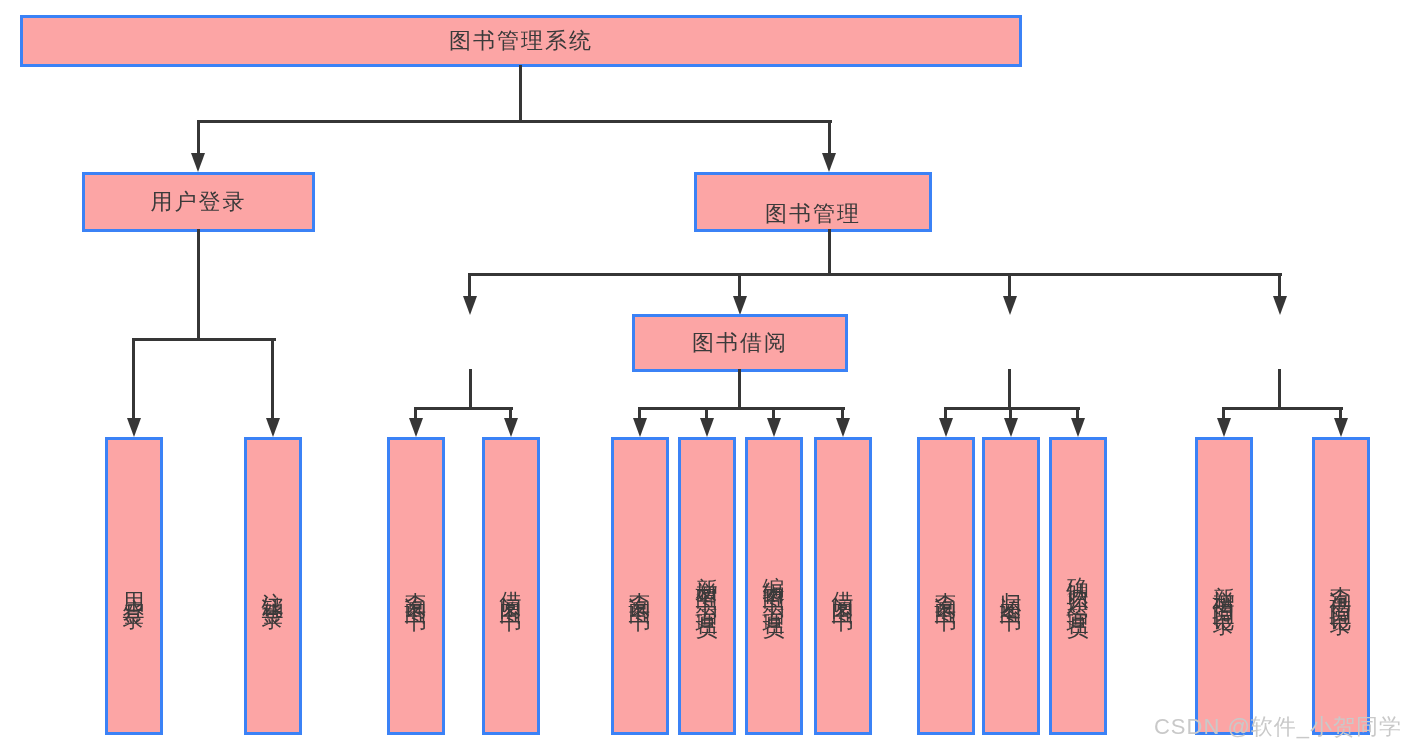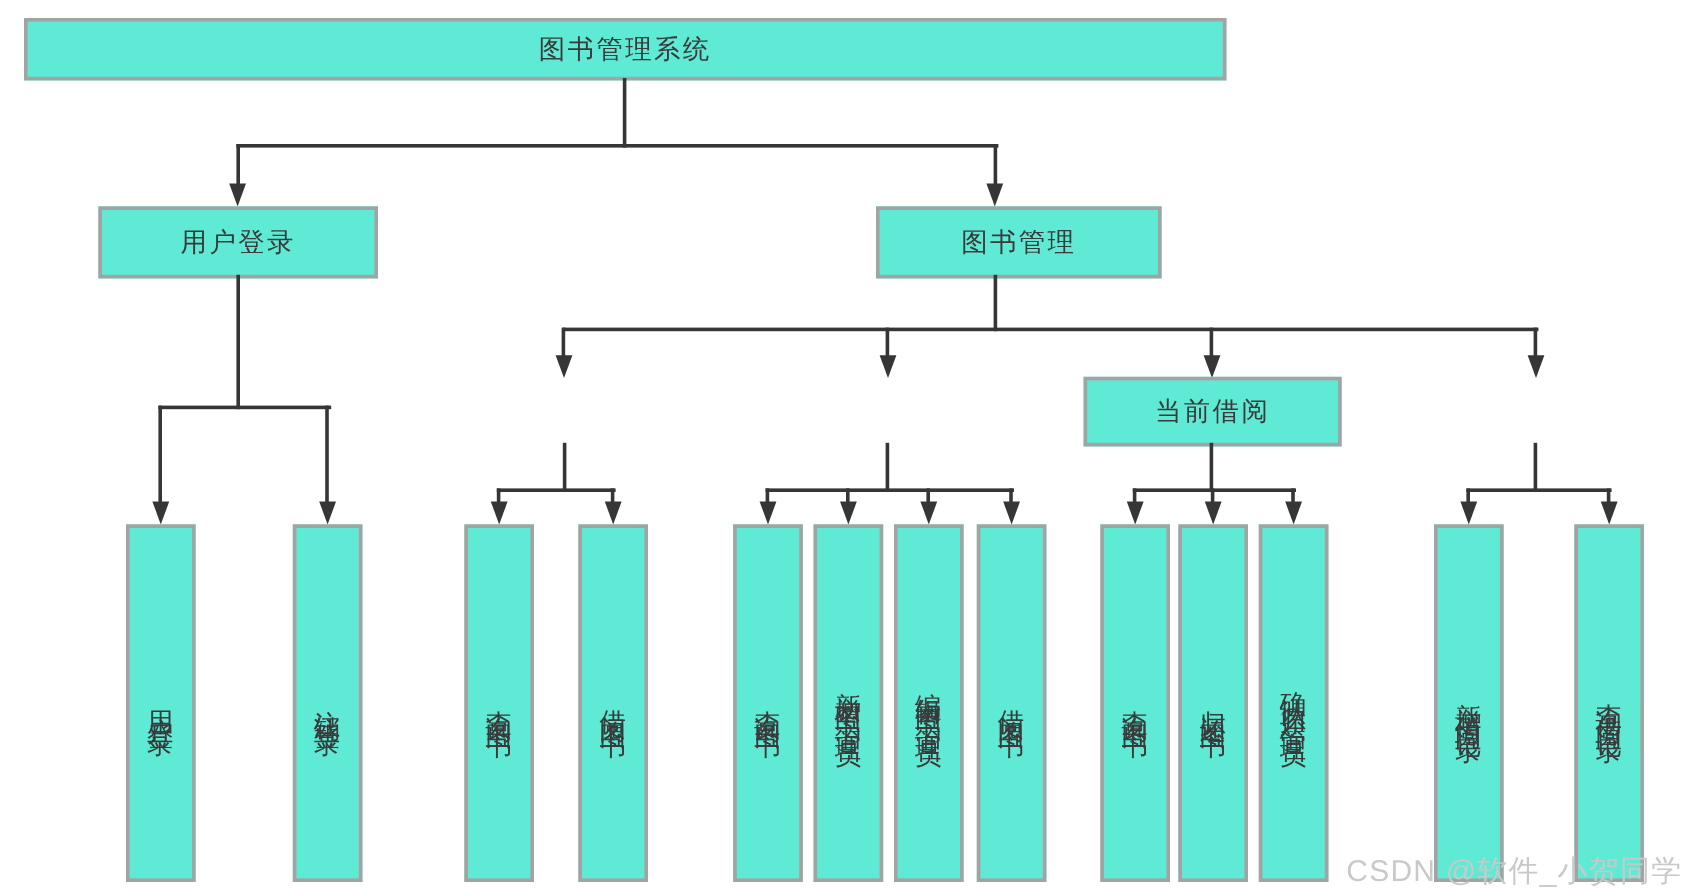--- a/index.html
+++ b/index.html
@@ -6,22 +6,22 @@
   #canvas{
     position:relative;
     width:1405px;height:747px;
     background:#ffffff;
     font-family:"Liberation Sans","DejaVu Sans",sans-serif;
     overflow:hidden;
   }
   .box{
     position:absolute;
     box-sizing:border-box;
-    border:3px solid #a3a3a3;
-    background:#5eead4;
+    border:3px solid #3b82f6;
+    background:#fca5a5;
     display:flex;
     align-items:center;
     justify-content:center;
   }
   .hlabel{
     font-size:22px;
     color:#3a3a3a;
     letter-spacing:2px;
     white-space:nowrap;
   }
@@ -41,21 +41,21 @@
     position:absolute;
     width:0;height:0;
     border-left:7px solid transparent;
     border-right:7px solid transparent;
     border-top:19px solid #363636;
   }
   .watermark{
     position:absolute;
     right:3px;
     bottom:5px;
-    font-size:25px;
+    font-size:22px;
     color:#c9c9c9;
     letter-spacing:1px;
     white-space:nowrap;
   }
 </style>
 </head>
 <body>
 
 <div id="canvas">
 
@@ -66,21 +66,21 @@
   <div class="line" style="left:519px;top:65px;width:3px;height:58px;"></div>
   <div class="line" style="left:197px;top:120px;width:635px;height:3px;"></div>
   <div class="line" style="left:197px;top:120px;width:3px;height:34px;"></div>
   <div class="tri" style="left:191px;top:153px;"></div>
   <div class="line" style="left:828px;top:120px;width:3px;height:34px;"></div>
   <div class="tri" style="left:822px;top:153px;"></div>
 
   <div class="box" style="left:82px;top:172px;width:233px;height:60px;">
     <span class="hlabel">用户登录</span>
   </div>
-  <div class="box" style="left:730px;top:172px;width:238px;height:60px;">
+  <div class="box" style="left:694px;top:172px;width:238px;height:60px;align-items:flex-end;">
     <span class="hlabel">图书管理</span>
   </div>
 
   <div class="line" style="left:197px;top:229px;width:3px;height:112px;"></div>
   <div class="line" style="left:132px;top:338px;width:144px;height:3px;"></div>
   <div class="line" style="left:132px;top:338px;width:3px;height:81px;"></div>
   <div class="tri" style="left:127px;top:418px;"></div>
   <div class="line" style="left:271px;top:338px;width:3px;height:81px;"></div>
   <div class="tri" style="left:266px;top:418px;"></div>
 
@@ -88,22 +88,22 @@
   <div class="line" style="left:469px;top:273px;width:813px;height:3px;"></div>
   <div class="line" style="left:468px;top:273px;width:3px;height:25px;"></div>
   <div class="tri" style="left:463px;top:296px;"></div>
   <div class="line" style="left:738px;top:273px;width:3px;height:25px;"></div>
   <div class="tri" style="left:733px;top:296px;"></div>
   <div class="line" style="left:1008px;top:273px;width:3px;height:25px;"></div>
   <div class="tri" style="left:1003px;top:296px;"></div>
   <div class="line" style="left:1278px;top:273px;width:3px;height:25px;"></div>
   <div class="tri" style="left:1273px;top:296px;"></div>
 
-  <div class="box" style="left:903px;top:314px;width:215px;height:58px;">
-    <span class="hlabel">当前借阅</span>
+  <div class="box" style="left:632px;top:314px;width:216px;height:58px;">
+    <span class="hlabel">图书借阅</span>
   </div>
 
   <div class="line" style="left:469px;top:369px;width:3px;height:41px;"></div>
   <div class="line" style="left:414px;top:407px;width:99px;height:3px;"></div>
   <div class="line" style="left:414px;top:407px;width:3px;height:13px;"></div>
   <div class="tri" style="left:409px;top:418px;"></div>
   <div class="line" style="left:509px;top:407px;width:3px;height:13px;"></div>
   <div class="tri" style="left:504px;top:418px;"></div>
 
   <div class="line" style="left:738px;top:369px;width:3px;height:41px;"></div>

